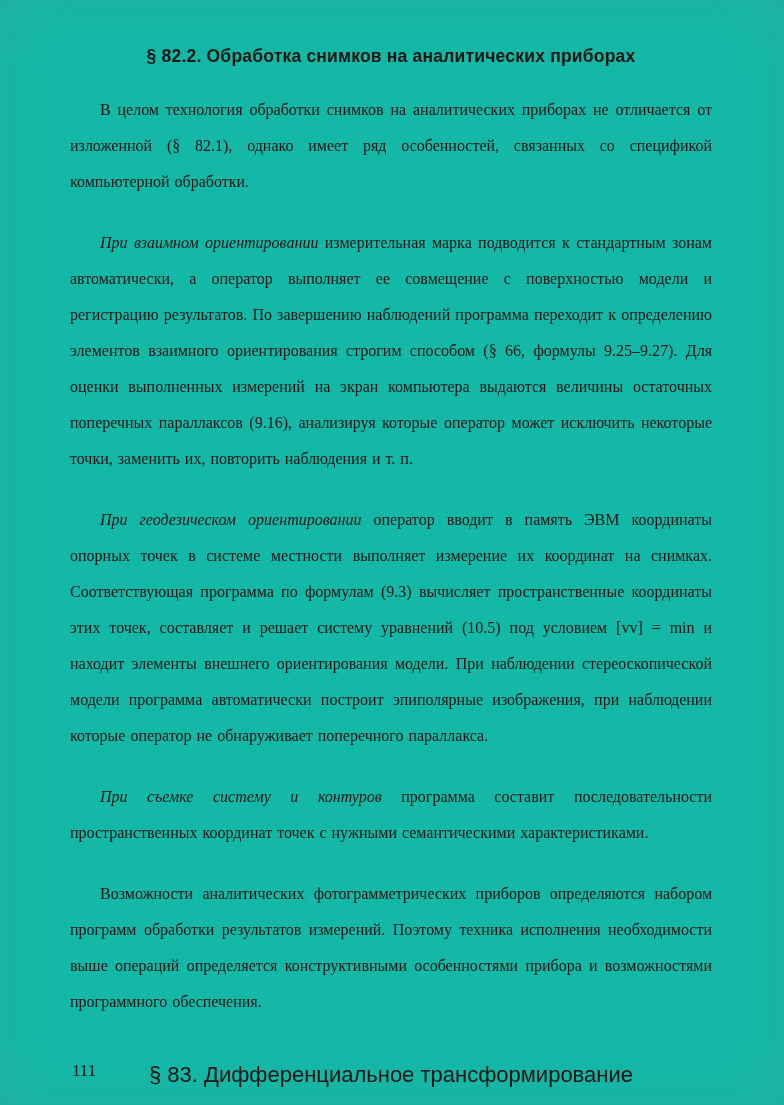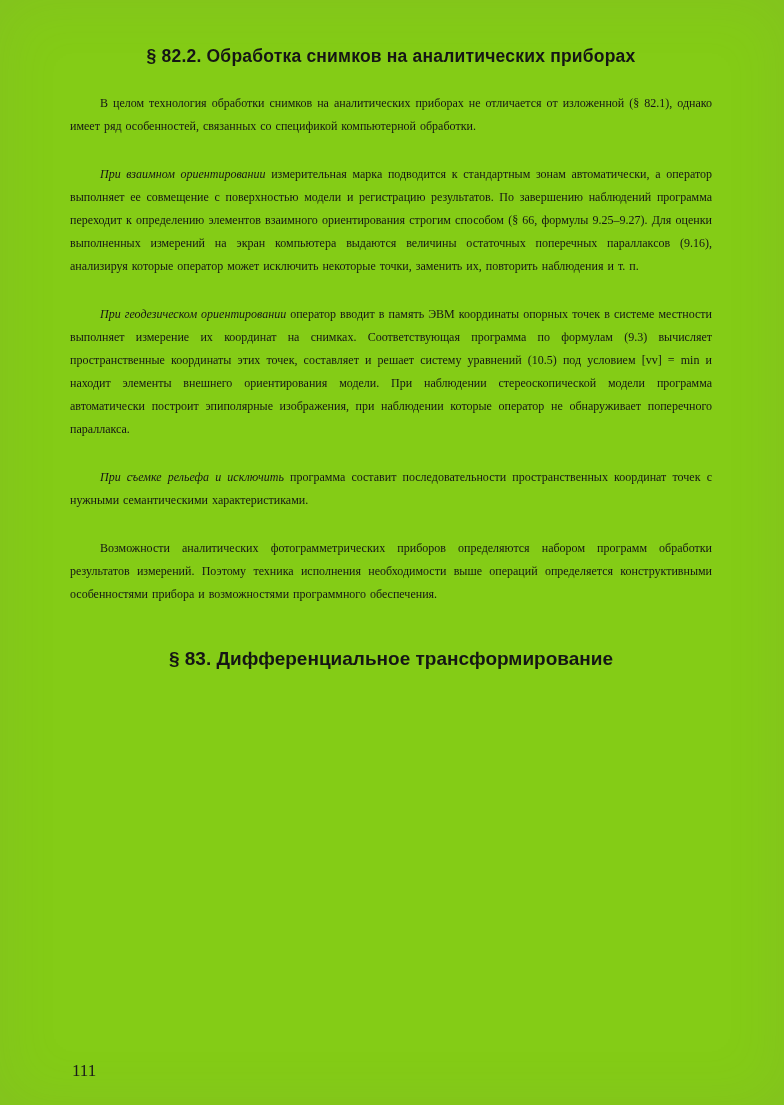--- a/index.html
+++ b/index.html
@@ -8,53 +8,53 @@
     width: 784px;
     height: 1105px;
     background: #cfcdc9;
     font-family: "Liberation Serif", serif;
   }
 
   .page {
     position: relative;
     width: 784px;
     height: 1105px;
-    background: #84cc16;
+    background: #14b8a6;
     box-shadow: inset 0 0 60px rgba(120,115,105,0.12);
     color: #151515;
     padding: 46px 72px 0 70px;
     overflow: hidden;
   }
 
   .heading-small {
     font-family: "Liberation Sans", sans-serif;
     font-weight: bold;
     font-size: 17.5px;
     text-align: center;
     letter-spacing: 0.2px;
     margin-bottom: 15px;
   }
 
   .para {
-    font-size: 12px;
-    line-height: 23px;
+    font-size: 16px;
+    line-height: 36px;
     text-align: justify;
     text-indent: 30px;
     word-spacing: 1px;
     margin-top: 25px;
   }
 
   .para .lead {
     font-style: italic;
   }
 
   .heading-large {
     font-family: "Liberation Sans", sans-serif;
-    font-weight: bold;
-    font-size: 19px;
+    font-weight: normal;
+    font-size: 22px;
     text-align: center;
     margin: 42px 0 30px 0;
   }
 
   .page-number {
     position: absolute;
     left: 72px;
     bottom: 24px;
     font-size: 17px;
     color: #1a1a1a;
@@ -67,21 +67,21 @@
 
   <h2 class="heading-small">§ 82.2. Обработка снимков на аналитических приборах</h2>
 
   <p class="para"><span class="lead"></span><span>В целом технология обработки снимков на аналитических приборах не отличается от изложенной (§ 82.1), однако имеет ряд особенностей, связанных со спецификой компьютерной обработки.</span></p>
 
 
   <p class="para"><span class="lead">При взаимном ориентировании</span><span> измерительная марка подводится к стандартным зонам автоматически, а оператор выполняет ее совмещение с поверхностью модели и регистрацию результатов. По завершению наблюдений программа переходит к определению элементов взаимного ориентирования строгим способом (§ 66, формулы 9.25–9.27). Для оценки выполненных измерений на экран компьютера выдаются величины остаточных поперечных параллаксов (9.16), анализируя которые оператор может исключить некоторые точки, заменить их, повторить наблюдения и т. п.</span></p>
 
   <p class="para"><span class="lead">При геодезическом ориентировании</span><span> оператор вводит в память ЭВМ координаты опорных точек в системе местности выполняет измерение их координат на снимках. Соответствующая программа по формулам (9.3) вычисляет пространственные координаты этих точек, составляет и решает систему уравнений (10.5) под условием [vv] = min и находит элементы внешнего ориентирования модели. При наблюдении стереоскопической модели программа автоматически построит эпиполярные изображения, при наблюдении которые оператор не обнаруживает поперечного параллакса.</span></p>
 
-  <p class="para"><span class="lead">При съемке рельефа и исключить</span><span> программа составит последовательности пространственных координат точек с нужными семантическими характеристиками.</span></p>
+  <p class="para"><span class="lead">При съемке систему и контуров</span><span> программа составит последовательности пространственных координат точек с нужными семантическими характеристиками.</span></p>
 
   <p class="para"><span class="lead"></span><span>Возможности аналитических фотограмметрических приборов определяются набором программ обработки результатов измерений. Поэтому техника исполнения необходимости выше операций определяется конструктивными особенностями прибора и возможностями программного обеспечения.</span></p>
 
   <h1 class="heading-large">§ 83. Дифференциальное трансформирование</h1>
 
 
   <div class="page-number">111</div>
 
 </div>
 

